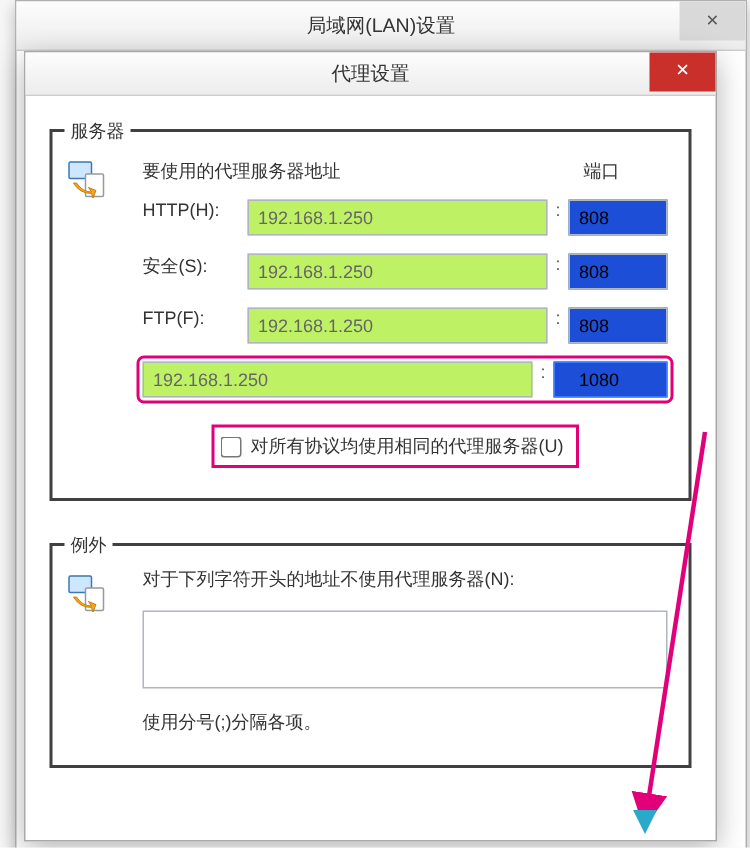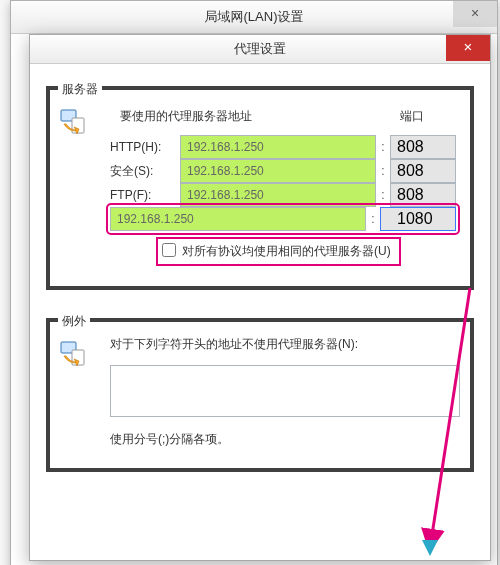--- a/index.html
+++ b/index.html
@@ -4,47 +4,47 @@
 <style>
   html,body{margin:0;padding:0;font-family:"Microsoft YaHei","Segoe UI",Tahoma,sans-serif;font-size:12px;color:#333;background:#f7f7f7}
   .stage{position:relative;width:500px;height:565px;overflow:hidden}
 
   
   .back-window{position:absolute;left:10px;top:0;right:2px;background:#fff;border:1px solid #b0b0b0;box-shadow:0 3px 10px rgba(0,0,0,.25)}
   .back-title{height:32px;line-height:32px;text-align:center;background:linear-gradient(#fdfdfd,#ececec);border-bottom:1px solid #ccc;font-size:13px;position:relative}
   .back-close{position:absolute;right:0;top:0;width:44px;height:26px;background:#d9d9d9;color:#555;text-align:center;line-height:24px;font-size:14px}
 
   
-  .front-window{position:absolute;left:29px;top:34px;width:460px;height:525px;background:#fff;border:1px solid #a8a8a8;box-shadow:0 5px 18px rgba(0,0,0,.3)}
+  .front-window{position:absolute;left:16px;top:34px;width:460px;height:525px;background:#fff;border:1px solid #a8a8a8;box-shadow:0 5px 18px rgba(0,0,0,.3)}
   .front-title{height:28px;line-height:28px;text-align:center;background:linear-gradient(#fdfdfd,#ececec);border-bottom:1px solid #ccc;font-size:13px;position:relative}
   .front-close{position:absolute;right:0;top:0;width:44px;height:26px;background:#c9302c;color:#fff;text-align:center;line-height:24px;font-size:15px}
 
   .body{padding:12px 16px 0 16px}
 
-  .group{border:4px solid #404040;margin-top:10px;padding:14px 14px 20px 14px;position:relative}
+  .group{border:2px solid #404040;margin-top:10px;padding:14px 14px 20px 14px;position:relative}
   .group-title{position:absolute;top:-9px;left:8px;background:#fff;padding:0 4px;color:#333}
 
   .srv-icon{position:absolute;left:10px;top:18px}
   .ex-icon{position:absolute;left:10px;top:18px}
 
   .grid{margin-left:46px}
   .hdr{display:flex;margin-bottom:10px;color:#333}
   .hdr .c1{width:70px}
-  .hdr .c2{flex:1;margin-left:10px}
+  .hdr .c2{flex:1;}
   .hdr .c3{width:56px;margin-left:8px}
 
-  .row{display:flex;align-items:center;margin-bottom:0}
+  .row{display:flex;margin-bottom:12px}
   .row .lab{width:70px}
   .row .addr{flex:1;height:22px;border:1px solid #aeb6bf;padding:0 6px;font-size:12px;color:#666;background:#bef264}
   .row .colon{width:14px;text-align:center;color:#555}
-  .row .port{width:52px;height:22px;border:1px solid #aeb6bf;padding:0 6px;font-size:16px;background:#e5e5e5}
+  .row .port{width:52px;height:22px;border:1px solid #aeb6bf;padding:0 6px;font-size:12px;background:#1d4ed8}
 
   .hl{outline:2px solid #e1007a;outline-offset:2px;border-radius:1px}
 
-  .same-box{margin-left:46px;margin-top:6px;display:inline-flex;align-items:flex-start;gap:6px;padding:4px 8px 4px 4px;border:2px solid #e1007a}
+  .same-box{margin-left:46px;margin-top:6px;display:inline-flex;align-items:center;gap:6px;padding:4px 8px 4px 4px;border:2px solid #e1007a}
   .same-box input{width:14px;height:14px;margin:0}
 
   .ex-text{margin-left:46px}
   .ex-area{display:block;margin:12px 0 0 46px;width:340px;height:42px;border:1px solid #aeb6bf;background:#fff;resize:none;font-family:inherit;font-size:12px;padding:4px}
   .ex-hint{margin:14px 0 0 46px}
 
   
   .ico{width:28px;height:28px}
   .ico .mon{fill:#cfe6ff;stroke:#3b78b5;stroke-width:1}
   .ico .pg{fill:#fff;stroke:#999}

